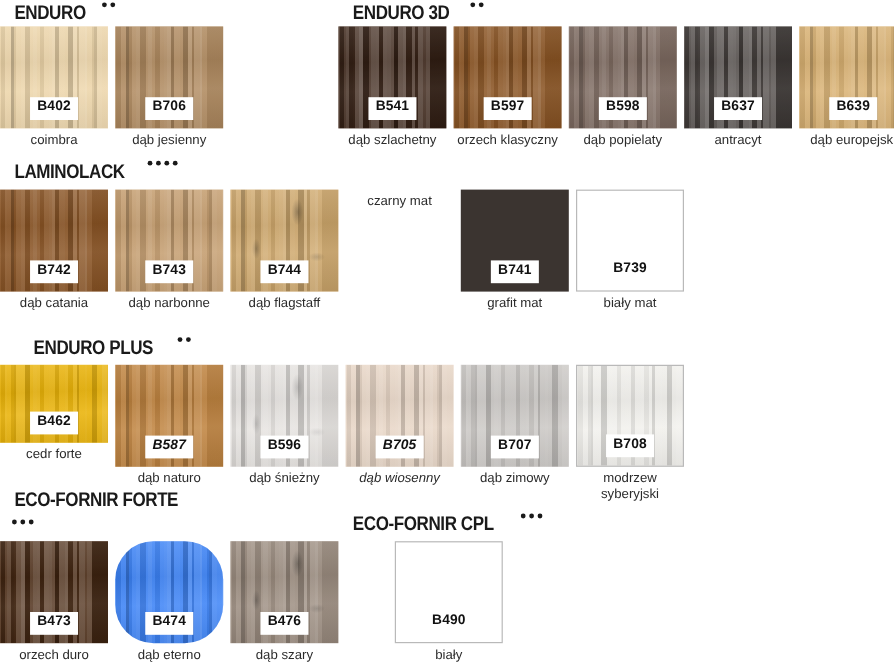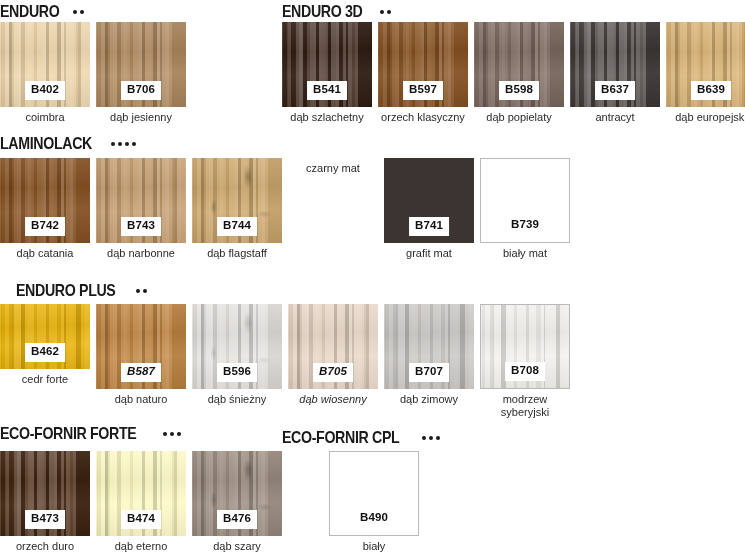--- a/index.html
+++ b/index.html
@@ -7,23 +7,24 @@
     width: 745px; height: 560px;
     background: #ffffff;
     font-family: "Liberation Sans", sans-serif;
     overflow: hidden;
   }
   .page { position: relative; width: 745px; height: 560px; }
 
   .section-head {
     position: absolute;
     display: flex;
-    align-items: center;
+    align-items: flex-start;
     gap: 6px;
     white-space: nowrap;
+    margin-left: 12px;
   }
   .section-head .title {
     font-family: "Liberation Sans", sans-serif;
     font-weight: bold;
     font-size: 16.5px;
     letter-spacing: -0.4px;
     color: #1a1a1a;
     transform: scaleX(0.86);
     transform-origin: left center;
   }
@@ -231,38 +232,38 @@
         <div class="caption">dąb zimowy</div>
       </div>
       <div class="swatch-cell" style="width: 90px;">
         <div class="swatch bordered" style="height: 85px; background: rgb(242, 241, 237);">
           <div class="grain" style="background-image: linear-gradient(90deg, rgba(255, 255, 255, 0.043) 0%, rgba(255, 255, 255, 0.043) 1.2%, rgba(0, 0, 0, 0.05) 1.2%, rgba(0, 0, 0, 0.05) 5.08%, rgba(255, 255, 255, 0.082) 5.08%, rgba(255, 255, 255, 0.082) 6.62%, rgba(255, 255, 255, 0.06) 6.62%, rgba(255, 255, 255, 0.06) 9.81%, rgba(0, 0, 0, 0.07) 9.81%, rgba(0, 0, 0, 0.07) 13.2%, rgba(0, 0, 0, 0.098) 13.2%, rgba(0, 0, 0, 0.098) 15.21%, rgba(255, 255, 255, 0.11) 15.21%, rgba(255, 255, 255, 0.11) 19.08%, rgba(255, 255, 255, 0.11) 19.08%, rgba(255, 255, 255, 0.11) 23%, rgba(0, 0, 0, 0.15) 23%, rgba(0, 0, 0, 0.15) 28.16%, rgba(255, 255, 255, 0.075) 28.16%, rgba(255, 255, 255, 0.075) 30.57%, rgba(255, 255, 255, 0.114) 30.57%, rgba(255, 255, 255, 0.114) 34.37%, rgba(255, 255, 255, 0.098) 34.37%, rgba(255, 255, 255, 0.098) 37.27%, rgba(0, 0, 0, 0.055) 37.27%, rgba(0, 0, 0, 0.055) 41.07%, rgba(255, 255, 255, 0.08) 41.07%, rgba(255, 255, 255, 0.08) 45.45%, rgba(255, 255, 255, 0.086) 45.45%, rgba(255, 255, 255, 0.086) 48.41%, rgba(255, 255, 255, 0.086) 48.41%, rgba(255, 255, 255, 0.086) 51.31%, rgba(0, 0, 0, 0.082) 51.31%, rgba(0, 0, 0, 0.082) 54.85%, rgba(255, 255, 255, 0.07) 54.85%, rgba(255, 255, 255, 0.07) 60%, rgba(255, 255, 255, 0.09) 60%, rgba(255, 255, 255, 0.09) 63.01%, rgba(0, 0, 0, 0.05) 63.01%, rgba(0, 0, 0, 0.05) 67.76%, rgba(255, 255, 255, 0.106) 67.76%, rgba(255, 255, 255, 0.106) 71.22%, rgba(0, 0, 0, 0.12) 71.22%, rgba(0, 0, 0, 0.12) 73.28%, rgba(255, 255, 255, 0.055) 73.28%, rgba(255, 255, 255, 0.055) 78.28%, rgba(255, 255, 255, 0.08) 78.28%, rgba(255, 255, 255, 0.08) 80.76%, rgba(255, 255, 255, 0.043) 80.76%, rgba(255, 255, 255, 0.043) 84.85%, rgba(0, 0, 0, 0.145) 84.85%, rgba(0, 0, 0, 0.145) 86.91%, rgba(0, 0, 0, 0.14) 86.91%, rgba(0, 0, 0, 0.14) 89.6%, rgba(255, 255, 255, 0.06) 89.6%, rgba(255, 255, 255, 0.06) 93.99%, rgba(255, 255, 255, 0.133) 93.99%, rgba(255, 255, 255, 0.133) 99.13%, rgba(255, 255, 255, 0.09) 99.13%, rgba(255, 255, 255, 0.09) 102.85%), linear-gradient(178deg, rgba(255, 255, 255, 0.1) 0%, rgba(0, 0, 0, 0.05) 35%, rgba(255, 255, 255, 0.07) 62%, rgba(0, 0, 0, 0.07) 100%);"></div>
           <div class="code">B708</div>
         </div>
         <div class="caption">modrzew syberyjski</div>
       </div>
     </div>
-    <div class="section-head" style="left: 0px; top: 424px;">
+    <div class="section-head" style="left: 0px; top: 408px; flex-direction: column;">
       <span class="title">ECO-FORNIR FORTE</span>
       <span class="dots">
         <i></i>
         <i></i>
         <i></i>
       </span>
     </div>
     <div class="row" style="left: 0px; top: 451px; gap: 6px;">
       <div class="swatch-cell" style="width: 90px;">
         <div class="swatch" style="height: 85px; background: rgb(74, 42, 19);">
           <div class="grain" style="background-image: linear-gradient(90deg, rgba(255, 255, 255, 0.09) 0%, rgba(255, 255, 255, 0.09) 1.2%, rgba(0, 0, 0, 0.204) 1.2%, rgba(0, 0, 0, 0.204) 5.08%, rgba(255, 255, 255, 0.09) 5.08%, rgba(255, 255, 255, 0.09) 6.62%, rgba(255, 255, 255, 0.145) 6.62%, rgba(255, 255, 255, 0.145) 9.81%, rgba(0, 0, 0, 0.18) 9.81%, rgba(0, 0, 0, 0.18) 13.2%, rgba(0, 0, 0, 0.137) 13.2%, rgba(0, 0, 0, 0.137) 15.21%, rgba(255, 255, 255, 0.16) 15.21%, rgba(255, 255, 255, 0.16) 19.08%, rgba(255, 255, 255, 0.247) 19.08%, rgba(255, 255, 255, 0.247) 23%, rgba(0, 0, 0, 0.23) 23%, rgba(0, 0, 0, 0.23) 28.16%, rgba(255, 255, 255, 0.118) 28.16%, rgba(255, 255, 255, 0.118) 30.57%, rgba(255, 255, 255, 0.2) 30.57%, rgba(255, 255, 255, 0.2) 34.37%, rgba(255, 255, 255, 0.208) 34.37%, rgba(255, 255, 255, 0.208) 37.27%, rgba(0, 0, 0, 0.196) 37.27%, rgba(0, 0, 0, 0.196) 41.07%, rgba(255, 255, 255, 0.21) 41.07%, rgba(255, 255, 255, 0.21) 45.45%, rgba(255, 255, 255, 0.2) 45.45%, rgba(255, 255, 255, 0.2) 48.41%, rgba(255, 255, 255, 0.157) 48.41%, rgba(255, 255, 255, 0.157) 51.31%, rgba(0, 0, 0, 0.27) 51.31%, rgba(0, 0, 0, 0.27) 54.85%, rgba(255, 255, 255, 0.192) 54.85%, rgba(255, 255, 255, 0.192) 60%, rgba(255, 255, 255, 0.227) 60%, rgba(255, 255, 255, 0.227) 63.01%, rgba(0, 0, 0, 0.17) 63.01%, rgba(0, 0, 0, 0.17) 67.76%, rgba(255, 255, 255, 0.184) 67.76%, rgba(255, 255, 255, 0.184) 71.22%, rgba(0, 0, 0, 0.15) 71.22%, rgba(0, 0, 0, 0.15) 73.28%, rgba(255, 255, 255, 0.19) 73.28%, rgba(255, 255, 255, 0.19) 78.28%, rgba(255, 255, 255, 0.098) 78.28%, rgba(255, 255, 255, 0.098) 80.76%, rgba(255, 255, 255, 0.17) 80.76%, rgba(255, 255, 255, 0.17) 84.85%, rgba(0, 0, 0, 0.227) 84.85%, rgba(0, 0, 0, 0.227) 86.91%), linear-gradient(178deg, rgba(255, 255, 255, 0.1) 0%, rgba(0, 0, 0, 0.05) 35%, rgba(255, 255, 255, 0.07) 62%, rgba(0, 0, 0, 0.07) 100%);"></div>
           <div class="code">B473</div>
         </div>
         <div class="caption">orzech duro</div>
       </div>
       <div class="swatch-cell" style="width: 90px;">
-        <div class="swatch" style="height: 85px; background: #fef9c3;">
+        <div class="swatch" style="height: 85px; background: #3b82f6; border-radius: 32px;">
           <div class="grain" style="background-image: linear-gradient(90deg, rgba(255, 255, 255, 0.043) 0%, rgba(255, 255, 255, 0.043) 1.2%, rgba(0, 0, 0, 0.067) 1.2%, rgba(0, 0, 0, 0.067) 5.08%, rgba(255, 255, 255, 0.08) 5.08%, rgba(255, 255, 255, 0.08) 6.62%, rgba(255, 255, 255, 0.067) 6.62%, rgba(255, 255, 255, 0.067) 9.81%, rgba(0, 0, 0, 0.208) 9.81%, rgba(0, 0, 0, 0.208) 13.2%, rgba(0, 0, 0, 0.06) 13.2%, rgba(0, 0, 0, 0.06) 15.21%, rgba(255, 255, 255, 0.08) 15.21%, rgba(255, 255, 255, 0.08) 19.08%, rgba(255, 255, 255, 0.114) 19.08%, rgba(255, 255, 255, 0.114) 23%, rgba(0, 0, 0, 0.1) 23%, rgba(0, 0, 0, 0.1) 28.16%, rgba(255, 255, 255, 0.08) 28.16%, rgba(255, 255, 255, 0.08) 30.57%, rgba(255, 255, 255, 0.125) 30.57%, rgba(255, 255, 255, 0.125) 34.37%, rgba(255, 255, 255, 0.063) 34.37%, rgba(255, 255, 255, 0.063) 37.27%, rgba(0, 0, 0, 0.063) 37.27%, rgba(0, 0, 0, 0.063) 41.07%, rgba(255, 255, 255, 0.086) 41.07%, rgba(255, 255, 255, 0.086) 45.45%, rgba(255, 255, 255, 0.11) 45.45%, rgba(255, 255, 255, 0.11) 48.41%, rgba(255, 255, 255, 0.153) 48.41%, rgba(255, 255, 255, 0.153) 51.31%, rgba(0, 0, 0, 0.157) 51.31%, rgba(0, 0, 0, 0.157) 54.85%, rgba(255, 255, 255, 0.094) 54.85%, rgba(255, 255, 255, 0.094) 60%, rgba(255, 255, 255, 0.07) 60%, rgba(255, 255, 255, 0.07) 63.01%, rgba(0, 0, 0, 0.17) 63.01%, rgba(0, 0, 0, 0.17) 67.76%, rgba(255, 255, 255, 0.157) 67.76%, rgba(255, 255, 255, 0.157) 71.22%, rgba(0, 0, 0, 0.1) 71.22%, rgba(0, 0, 0, 0.1) 73.28%, rgba(255, 255, 255, 0.12) 73.28%, rgba(255, 255, 255, 0.12) 78.28%, rgba(255, 255, 255, 0.165) 78.28%, rgba(255, 255, 255, 0.165) 80.76%, rgba(255, 255, 255, 0.063) 80.76%, rgba(255, 255, 255, 0.063) 84.85%, rgba(0, 0, 0, 0.06) 84.85%, rgba(0, 0, 0, 0.06) 86.91%, rgba(0, 0, 0, 0.125) 86.91%, rgba(0, 0, 0, 0.125) 89.6%, rgba(255, 255, 255, 0.125) 89.6%, rgba(255, 255, 255, 0.125) 93.99%, rgba(255, 255, 255, 0.094) 93.99%, rgba(255, 255, 255, 0.094) 99.13%, rgba(255, 255, 255, 0.153) 99.13%, rgba(255, 255, 255, 0.153) 102.85%), linear-gradient(178deg, rgba(255, 255, 255, 0.1) 0%, rgba(0, 0, 0, 0.05) 35%, rgba(255, 255, 255, 0.07) 62%, rgba(0, 0, 0, 0.07) 100%);"></div>
           <div class="code">B474</div>
         </div>
         <div class="caption">dąb eterno</div>
       </div>
       <div class="swatch-cell" style="width: 90px;">
         <div class="swatch" style="height: 85px; background: rgb(156, 141, 128);">
           <div class="grain" style="background-image: linear-gradient(90deg, rgba(255, 255, 255, 0.043) 0%, rgba(255, 255, 255, 0.043) 1.2%, rgba(0, 0, 0, 0.067) 1.2%, rgba(0, 0, 0, 0.067) 5.08%, rgba(255, 255, 255, 0.08) 5.08%, rgba(255, 255, 255, 0.08) 6.62%, rgba(255, 255, 255, 0.067) 6.62%, rgba(255, 255, 255, 0.067) 9.81%, rgba(0, 0, 0, 0.208) 9.81%, rgba(0, 0, 0, 0.208) 13.2%, rgba(0, 0, 0, 0.06) 13.2%, rgba(0, 0, 0, 0.06) 15.21%, rgba(255, 255, 255, 0.08) 15.21%, rgba(255, 255, 255, 0.08) 19.08%, rgba(255, 255, 255, 0.114) 19.08%, rgba(255, 255, 255, 0.114) 23%, rgba(0, 0, 0, 0.1) 23%, rgba(0, 0, 0, 0.1) 28.16%, rgba(255, 255, 255, 0.08) 28.16%, rgba(255, 255, 255, 0.08) 30.57%, rgba(255, 255, 255, 0.125) 30.57%, rgba(255, 255, 255, 0.125) 34.37%, rgba(255, 255, 255, 0.063) 34.37%, rgba(255, 255, 255, 0.063) 37.27%, rgba(0, 0, 0, 0.063) 37.27%, rgba(0, 0, 0, 0.063) 41.07%, rgba(255, 255, 255, 0.086) 41.07%, rgba(255, 255, 255, 0.086) 45.45%, rgba(255, 255, 255, 0.11) 45.45%, rgba(255, 255, 255, 0.11) 48.41%, rgba(255, 255, 255, 0.153) 48.41%, rgba(255, 255, 255, 0.153) 51.31%, rgba(0, 0, 0, 0.157) 51.31%, rgba(0, 0, 0, 0.157) 54.85%, rgba(255, 255, 255, 0.094) 54.85%, rgba(255, 255, 255, 0.094) 60%, rgba(255, 255, 255, 0.07) 60%, rgba(255, 255, 255, 0.07) 63.01%, rgba(0, 0, 0, 0.17) 63.01%, rgba(0, 0, 0, 0.17) 67.76%, rgba(255, 255, 255, 0.157) 67.76%, rgba(255, 255, 255, 0.157) 71.22%, rgba(0, 0, 0, 0.1) 71.22%, rgba(0, 0, 0, 0.1) 73.28%, rgba(255, 255, 255, 0.12) 73.28%, rgba(255, 255, 255, 0.12) 78.28%, rgba(255, 255, 255, 0.165) 78.28%, rgba(255, 255, 255, 0.165) 80.76%, rgba(255, 255, 255, 0.063) 80.76%, rgba(255, 255, 255, 0.063) 84.85%, rgba(0, 0, 0, 0.06) 84.85%, rgba(0, 0, 0, 0.06) 86.91%), linear-gradient(178deg, rgba(255, 255, 255, 0.1) 0%, rgba(0, 0, 0, 0.05) 35%, rgba(255, 255, 255, 0.07) 62%, rgba(0, 0, 0, 0.07) 100%), radial-gradient(7px 16px at 62% 22%, rgba(0, 0, 0, 0.3) 0%, rgba(0, 0, 0, 0) 70%), radial-gradient(5px 12px at 24% 58%, rgba(0, 0, 0, 0.24) 0%, rgba(0, 0, 0, 0) 72%), radial-gradient(9px 5px at 80% 66%, rgba(0, 0, 0, 0.18) 0%, rgba(0, 0, 0, 0) 75%);"></div>
           <div class="code">B476</div>
         </div>

